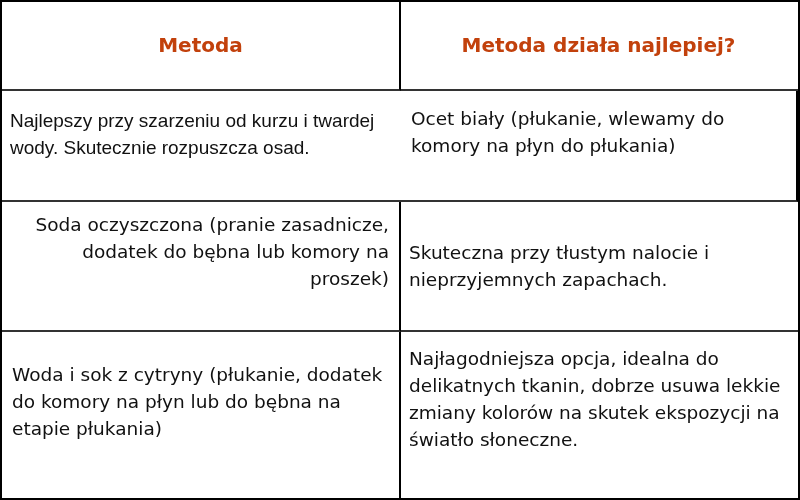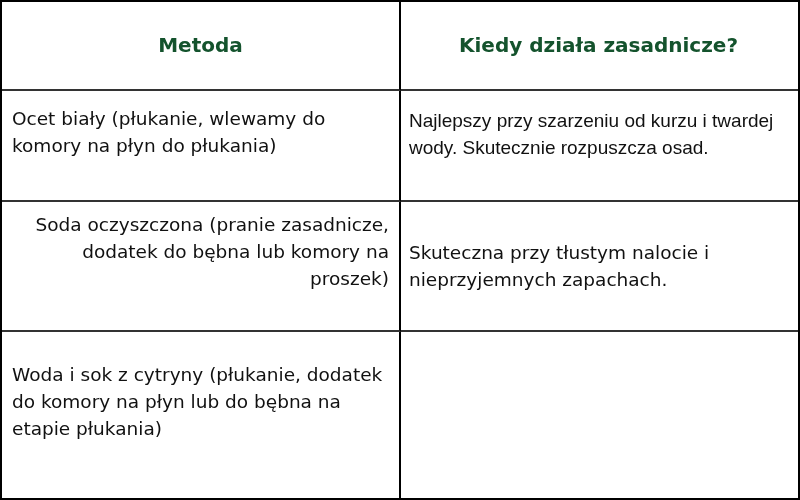--- a/index.html
+++ b/index.html
@@ -21,36 +21,37 @@
     font-family: "DejaVu Sans", sans-serif;
     font-size: 18.5px;
     line-height: 27px;
     padding: 0 10px;
     overflow: hidden;
   }
   .cell.col2 { border-right: none; padding-left: 8px; }
   .row-last .cell, .cell.last-row { border-bottom: none; }
   .head {
     display: flex; align-items: center; justify-content: center;
-    font-weight: bold; font-size: 20px; color: #14532d;
+    font-weight: bold; font-size: 20px; color: #c2410c;
   }
   .r1c1 { padding-top: 14px; }
   .r1c2 { padding-top: 16px; font-family: "Liberation Sans", sans-serif; font-size: 19px; line-height: 27px; }
   .r2c1 { padding-top: 9px; text-align: right; }
   .r2c2 { padding-top: 37px; }
   .r3c1 { padding-top: 29px; }
   .r3c2 { padding-top: 13px; }
 </style>
 </head>
 <body>
 
 <div class="table">
   <div class="cell head">Metoda</div>
-  <div class="cell col2 head">Kiedy działa zasadnicze?</div>
+  <div class="cell col2 head">Metoda działa najlepiej?</div>
 
+  <div class="cell col2 r1c2">Najlepszy przy szarzeniu od kurzu i twardej wody. Skutecznie rozpuszcza osad.</div>
   <div class="cell r1c1">Ocet biały (płukanie, wlewamy do komory na płyn do płukania)</div>
-  <div class="cell col2 r1c2">Najlepszy przy szarzeniu od kurzu i twardej wody. Skutecznie rozpuszcza osad.</div>
 
   <div class="cell r2c1">Soda oczyszczona (pranie zasadnicze, dodatek do bębna lub komory na proszek)</div>
   <div class="cell col2 r2c2">Skuteczna przy tłustym nalocie i nieprzyjemnych zapachach.</div>
 
   <div class="cell last-row r3c1">Woda i sok z cytryny (płukanie, dodatek do komory na płyn lub do bębna na etapie płukania)</div>
+  <div class="cell col2 last-row r3c2">Najłagodniejsza opcja, idealna do delikatnych tkanin, dobrze usuwa lekkie zmiany kolorów na skutek ekspozycji na światło słoneczne.</div>
 </div>
 
 </body></html>

